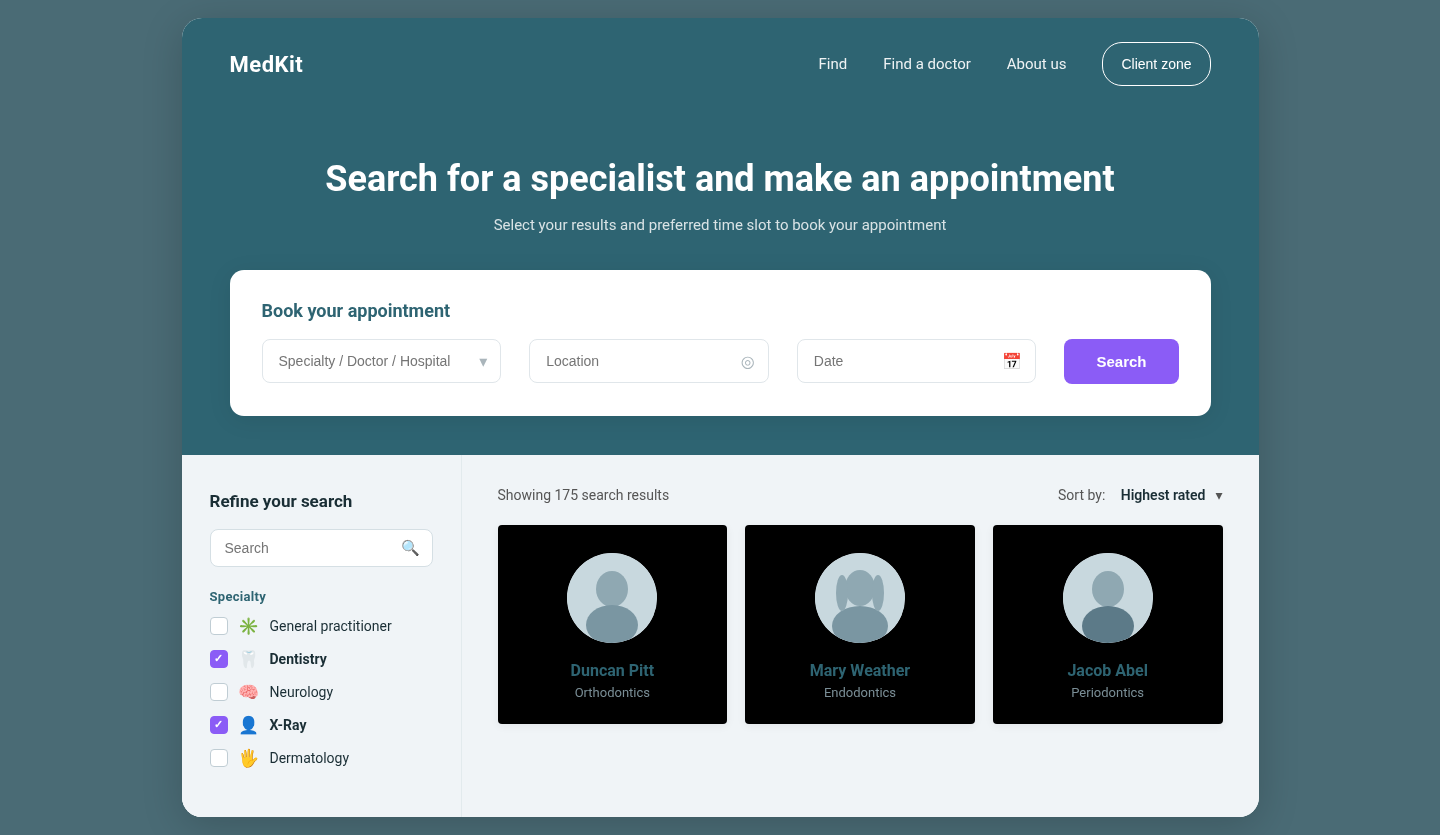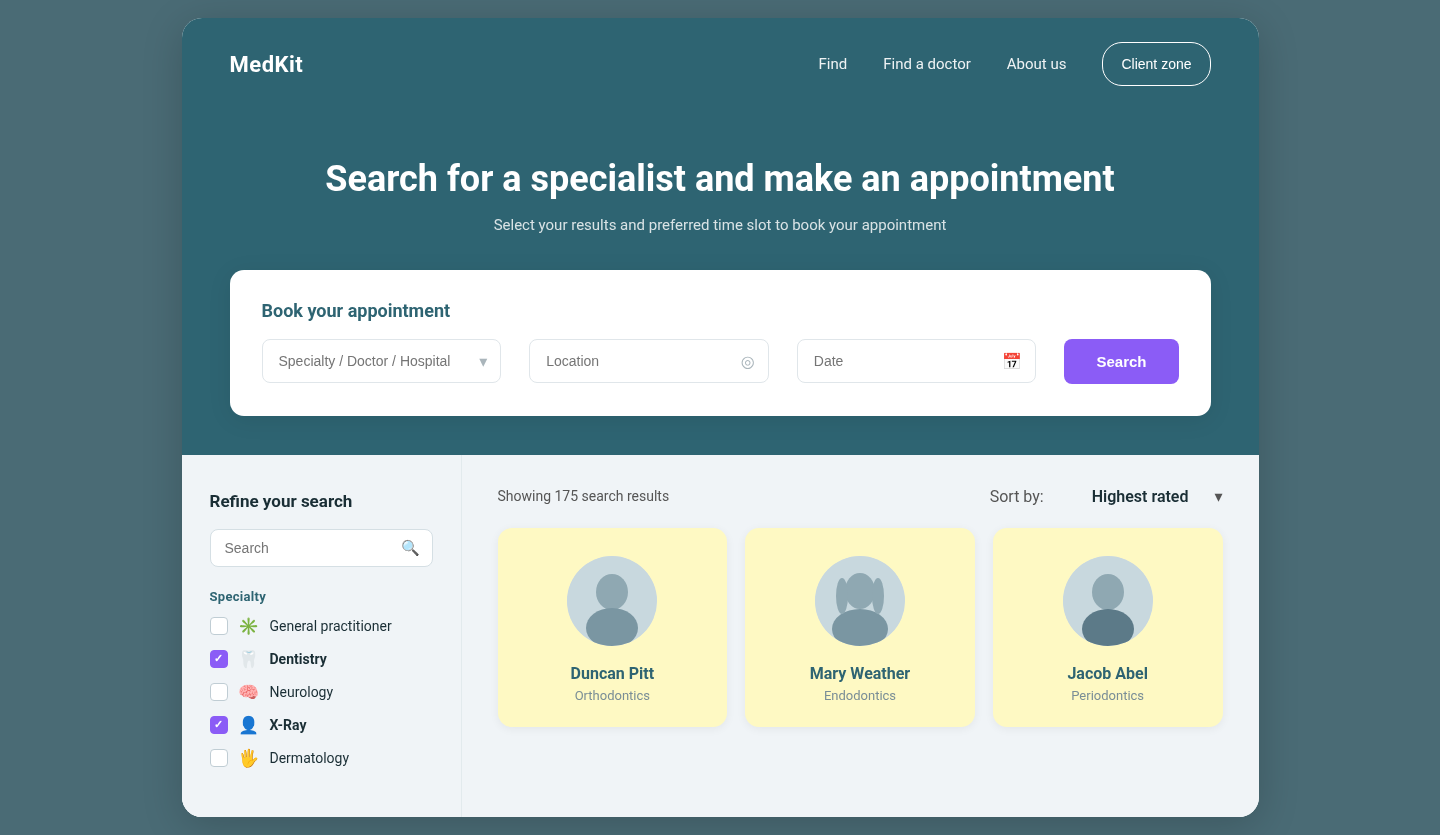--- a/index.html
+++ b/index.html
@@ -226,36 +226,36 @@
       justify-content: space-between;
       margin-bottom: 22px;
     }
     .results-count {
       font-size: 14px;
       color: #555;
     }
     .sort-wrap {
       display: flex;
       align-items: center;
-      gap: 22px;
-      font-size: 16px;
+      gap: 6px;
+      font-size: 14px;
       color: #1a2e35;
       font-weight: 500;
       cursor: pointer;
     }
     .sort-label { font-weight: 400; color: #555; }
     .sort-value { color: #1a2e35; font-weight: 600; }
     .cards-grid {
       display: grid;
       grid-template-columns: repeat(3, 1fr);
       gap: 18px;
     }
     .doctor-card {
-      background: #fef9c3;
-      border-radius: 14px;
+      background: #000000;
+      border-radius: 4px;
       padding: 28px 20px 24px 20px;
       display: flex;
       flex-direction: column;
       align-items: center;
       box-shadow: 0 2px 10px rgba(0,0,0,0.06);
     }
     .avatar-wrap {
       width: 90px;
       height: 90px;
       border-radius: 50%;

